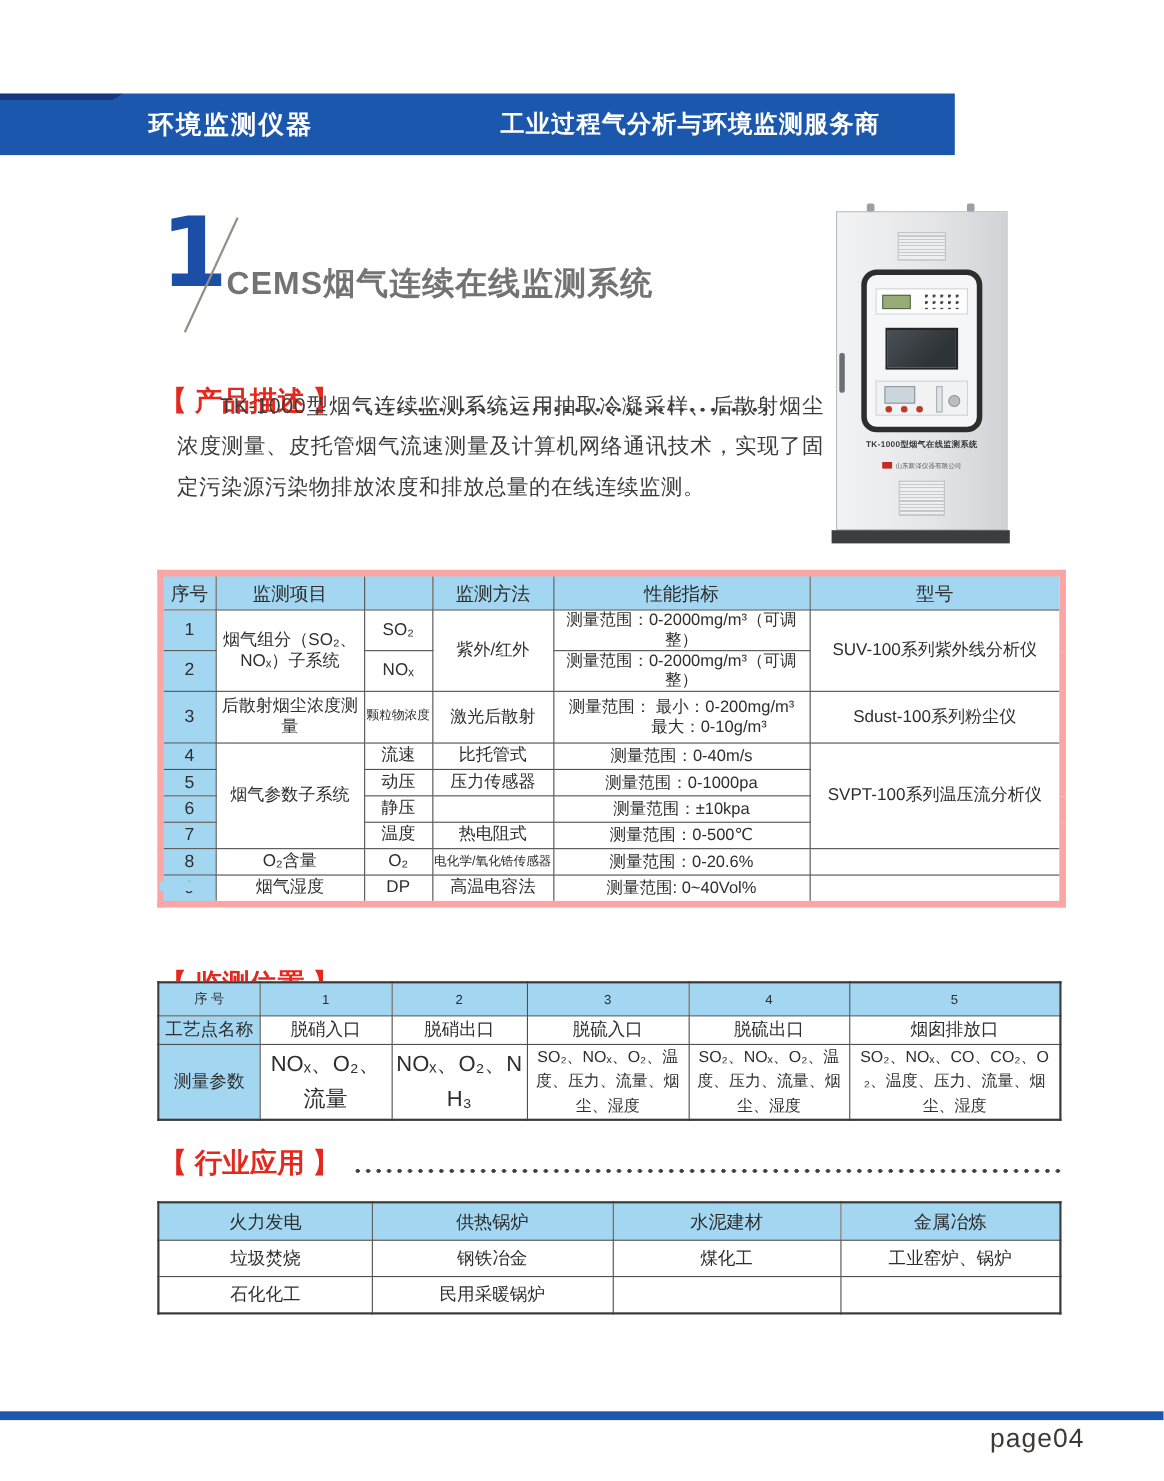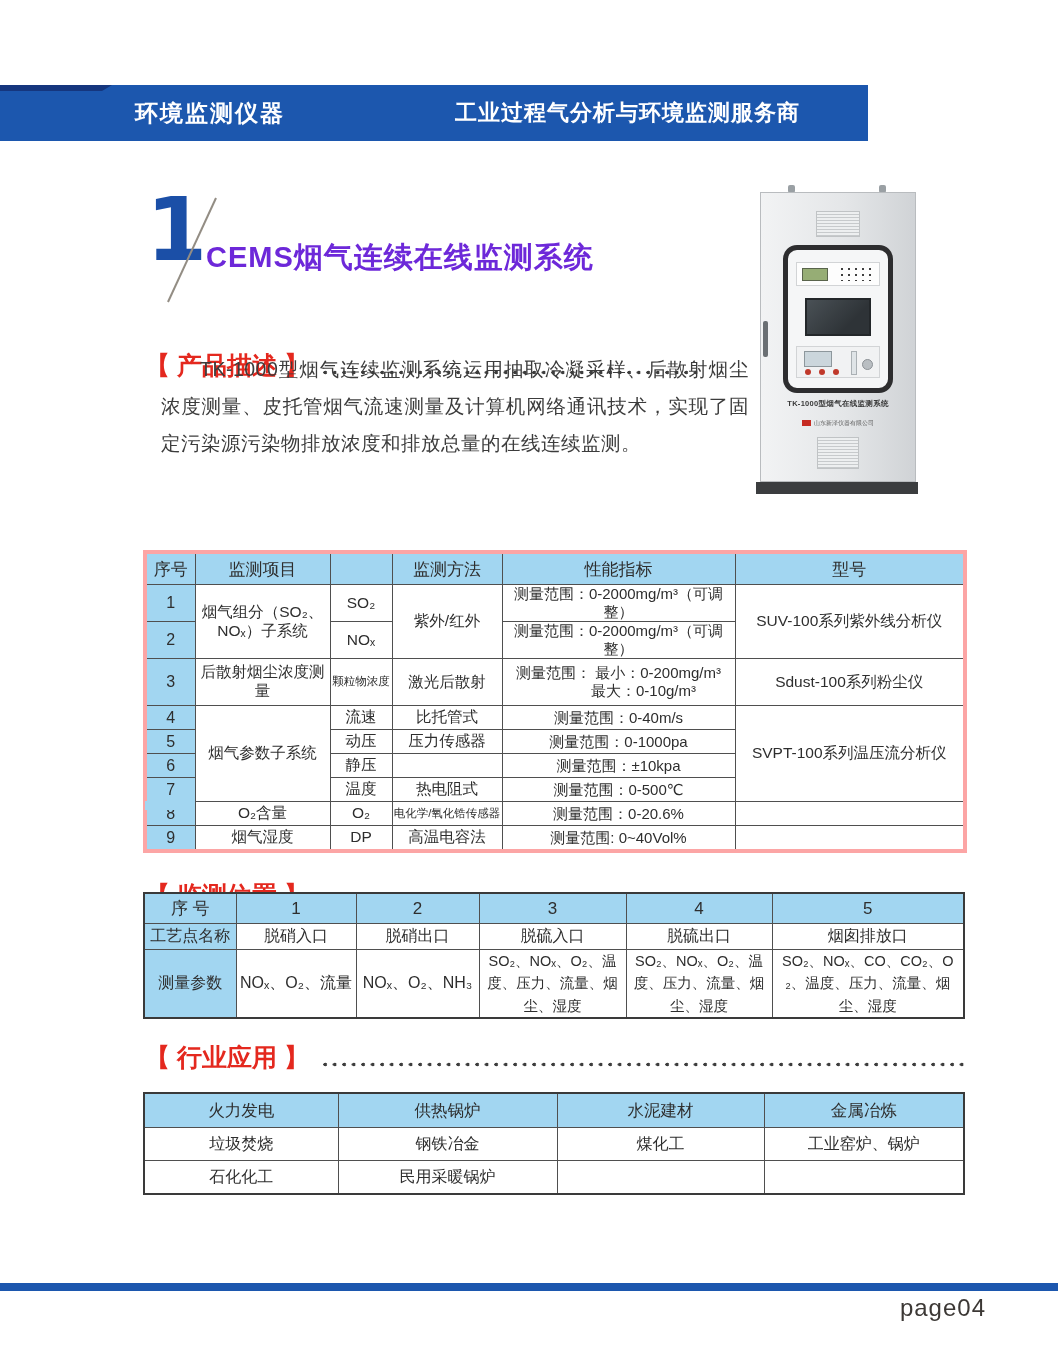--- a/index.html
+++ b/index.html
@@ -12,21 +12,21 @@
         clip-path:polygon(0 0,100% 0,calc(100% - 10px) 100%,0 100%);}
   .header-left{position:absolute;left:135px;top:0;line-height:56px;color:#fff;font-size:23px;
         font-weight:bold;letter-spacing:2px;white-space:nowrap;}
   .header-right{position:absolute;right:68px;top:0;line-height:56px;color:#fff;font-size:22px;
         font-weight:bold;letter-spacing:1px;white-space:nowrap;}
 
   
   .sec-num{position:absolute;left:146px;top:186px;font-size:88px;font-weight:bold;color:#1b4fa7;
         line-height:1;font-family:"DejaVu Sans",sans-serif;}
   .slash{position:absolute;left:152px;top:194px;}
-  .main-title{position:absolute;left:206px;top:238px;font-size:29px;font-weight:bold;color:#6d28d9;
+  .main-title{position:absolute;left:206px;top:238px;font-size:29px;font-weight:bold;color:#737373;
         margin:0;letter-spacing:1px;white-space:nowrap;}
 
   
   .section-row{position:absolute;left:145px;display:flex;align-items:flex-end;margin-top:45px;}
   .section-label{color:#e4281e;font-size:25px;font-weight:bold;line-height:1.15;white-space:nowrap;}
   .dots{flex:1;height:5px;margin:0 0 5px 14px;background-repeat:repeat-x;
         background-image:radial-gradient(circle at 2.2px 2.5px,#3d3d3d 1.7px,transparent 2.1px);
         background-size:9.5px 5px;}
 
   
@@ -61,37 +61,37 @@
   .cab-label{position:absolute;left:0;top:206px;width:100%;text-align:center;font-size:7.5px;
         font-weight:bold;color:#3a3a3a;letter-spacing:0.3px;}
   .cab-brand{position:absolute;left:0;top:226px;width:100%;text-align:center;font-size:6px;color:#5a5a5a;}
   .brand-mark{display:inline-block;width:9px;height:6px;background:#c62b22;margin-right:3px;vertical-align:middle;}
 
   
   table{border-collapse:collapse;table-layout:fixed;position:absolute;left:143px;background:#fff;}
   th,td{border:1px solid #4f4f4f;text-align:center;vertical-align:middle;color:#2e2e2e;
         padding:0 2px;overflow:hidden;}
   th{background:#a2d6f1;font-weight:500;}
-  .tech{top:550px;width:820px;border:4px solid #fca5a5;}
+  .tech{top:518px;width:820px;border:6px solid #fca5a5;}
   .tech th{font-size:17px;height:30px;}
   .tech td{font-size:15.5px;height:23px;line-height:1.2;}
   .tech td.num{background:#a2d6f1;font-size:16px;}
   .tech td.small{font-size:11.5px;padding:0 1px;}
   .tech td.perf{font-size:15px;}
   .tech tr.tall td{height:46px;}
   .perf2{padding-left:50px;}
   .stub{position:absolute;left:145px;top:801px;width:50px;height:9px;background:#a2d6f1;}
 
   .loc{top:892px;width:820px;border:2px solid #3a3a3a;}
-  .loc th{font-size:17px;height:29px;}
+  .loc th{font-size:12px;height:29px;}
   .loc td{font-size:16px;height:25px;}
   .loc td.key{background:#a2d6f1;font-size:16px;}
   .loc tr.tall2 td{height:58px;}
   .loc td.param{font-size:14.5px;line-height:1.55;word-break:break-all;padding:0 3px;}
-  .loc td.param-simple{font-size:16px;}
+  .loc td.param-simple{font-size:20px;}
 
   .ind{top:1092px;width:820px;border:2px solid #3a3a3a;}
   .ind th{font-size:16.5px;height:33px;}
   .ind td{font-size:16px;height:32px;}
 
   
   .footer-bar{position:absolute;left:0;top:1283px;width:1058px;height:8px;background:#1c57ae;}
   .page-num{position:absolute;top:1294px;right:72px;font-size:24px;color:#3c3835;letter-spacing:1px;}
 </style>
 </head>

